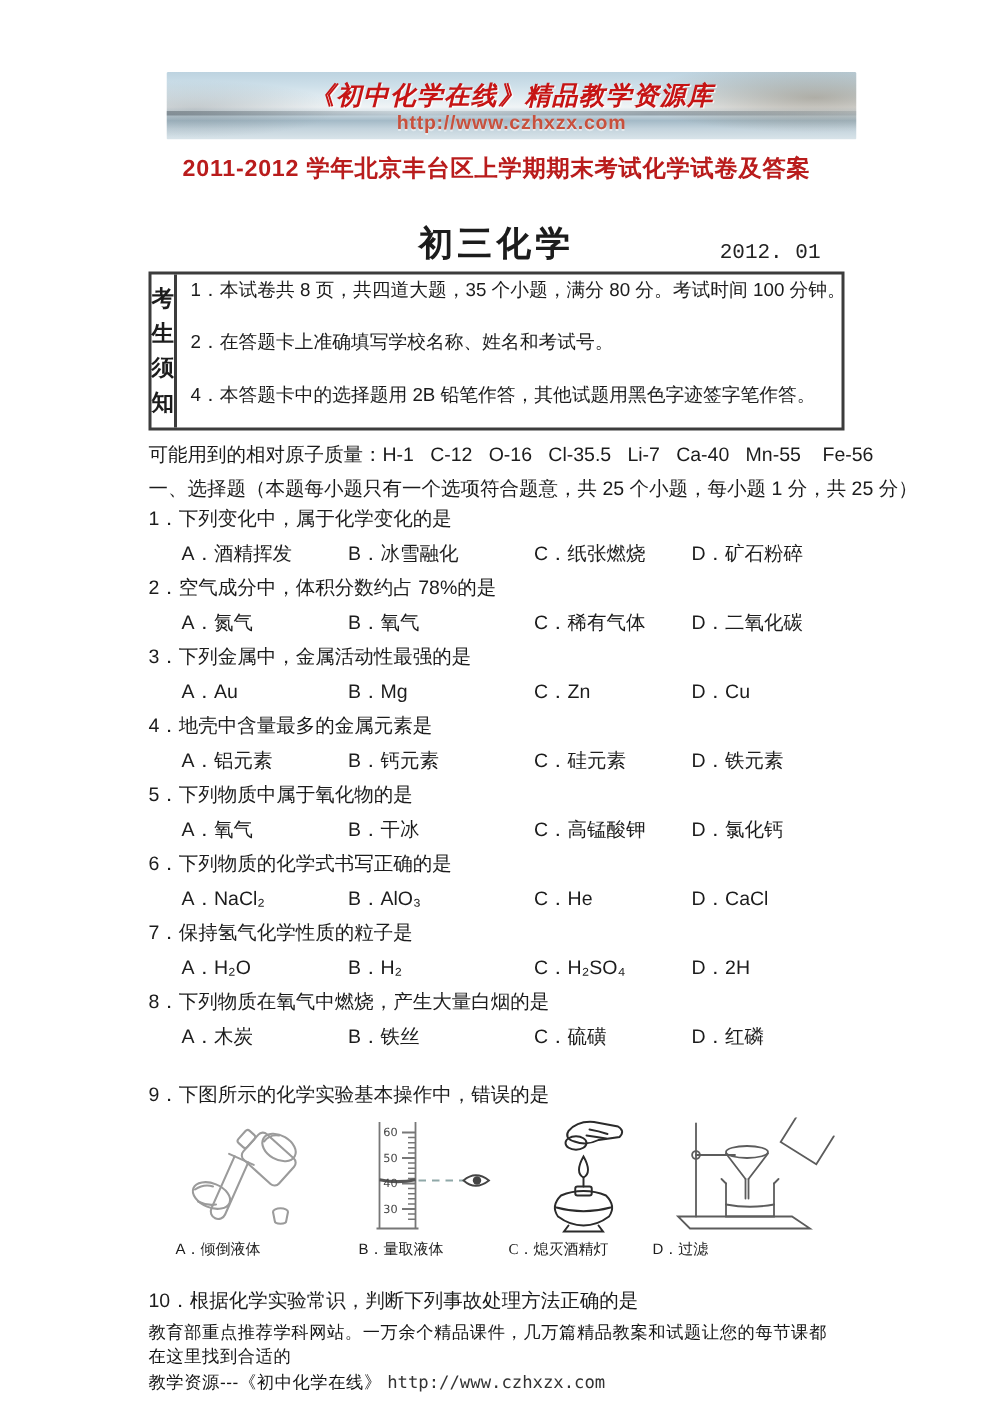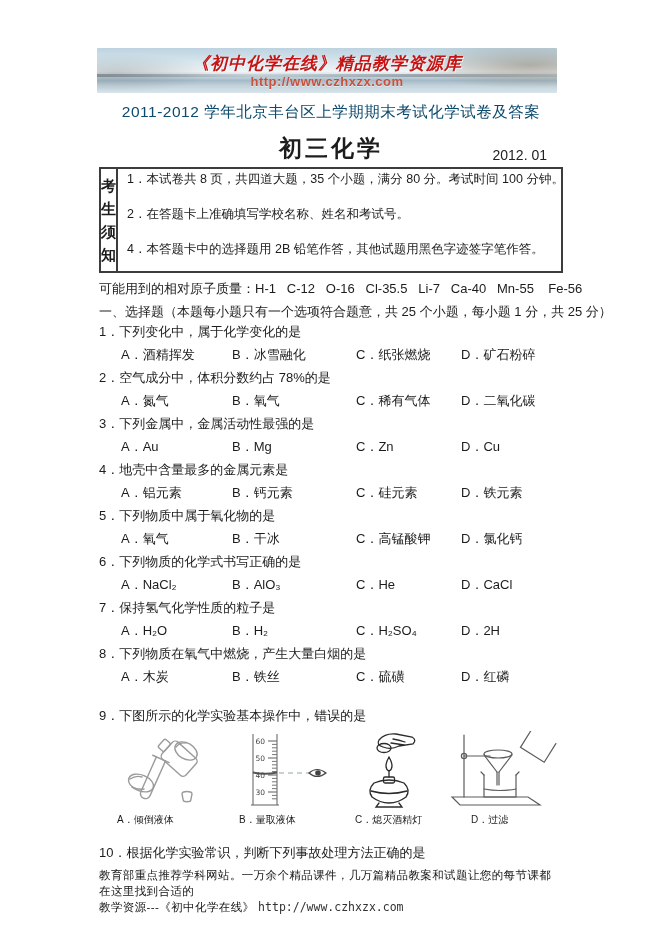--- a/index.html
+++ b/index.html
@@ -4,21 +4,21 @@
 <style>
   * { box-sizing: border-box; }
   html,body { margin:0; padding:0; background:#fff; }
   .page {
     position:relative; width:661px; height:935px; background:#ffffff;
     font-family:"Liberation Sans","DejaVu Sans",sans-serif; color:#1c1c1c;
     overflow:hidden;
   }
   
   .banner {
-    position:absolute; left:97px; top:48px; width:460px; height:45px;
+    position:absolute; left:111px; top:48px; width:460px; height:45px;
     border-radius:1px; overflow:hidden;
     background:
       radial-gradient(ellipse 40% 80% at 94% 38%, rgba(125,112,92,.50), rgba(125,112,92,0) 65%),
       radial-gradient(ellipse 30% 60% at 4% 55%, rgba(110,120,125,.35), rgba(110,120,125,0) 70%),
       linear-gradient(180deg,#bdd3e0 0%, #cddfe9 20%, #e3edf2 40%, #f0f4f6 52%,
         #cddbe3 62%, #a4bac7 72%, #c3d3dc 84%, #d9e4ea 100%);
   }
   .banner::after {
     content:""; position:absolute; left:0; right:0; top:26px; height:3px;
     background:linear-gradient(90deg, rgba(70,80,88,.45), rgba(70,80,88,.1) 35%, rgba(70,80,88,.4) 70%, rgba(70,80,88,.15));
@@ -31,30 +31,30 @@
     white-space:nowrap;
   }
   .banner-url {
     position:relative; z-index:2; margin-top:-1px; text-align:center;
     font-weight:bold; font-size:13px; color:#c8503c; letter-spacing:.5px;
     text-shadow:0 1px 0 rgba(255,255,255,.5); white-space:nowrap;
   }
   
   .content { position:absolute; left:99px; top:96px; width:464px; }
   .doc-title {
-    margin-top:6px; text-align:center; font-weight:normal; font-size:15.5px;
-    color:#0c4a6e; letter-spacing:.5px; white-space:nowrap;
-  }
-  .subject-row { position:relative; margin-top:10px; height:32px; }
+    margin-top:6px; text-align:center; font-weight:bold; font-size:15.5px;
+    color:#b91c1c; letter-spacing:.5px; white-space:nowrap;
+  }
+  .subject-row { position:relative; margin-top:24px; height:32px; }
   .subject-title {
     text-align:center; font-size:23px; font-weight:bold; letter-spacing:3px; white-space:nowrap;
   }
   .exam-date {
     position:absolute; right:16px; bottom:2px; font-size:14px; color:#222;
-    font-family:Liberation Sans, sans-serif; white-space:nowrap;
+    font-family:Liberation Mono, monospace; white-space:nowrap;
   }
   
   .notice-box {
     margin-top:2px; height:106px; border:2px solid #3c3c3c; display:flex;
   }
   .notice-side {
     width:50px; border-right:2px solid #3c3c3c; display:flex; flex-direction:column;
     justify-content:space-around; align-items:center; padding:5px 0;
   }
   .notice-side .ch { font-size:15px; font-weight:bold; line-height:1; }
@@ -79,22 +79,22 @@
   .fig { flex:none; }
   .fig-a { width:100px; margin-left:15px; }
   .fig-b { width:90px;  margin-left:25px; }
   .fig-c { width:80px;  margin-left:20px; }
   .fig-d { width:115px; margin-left:15px; }
   .fig svg { display:block; }
   .fig-labels { display:flex; margin-top:2px; font-size:10px; line-height:18px; }
   .fig-label { flex:none; white-space:nowrap; }
   .fig-label-a { width:100px; margin-left:18px; }
   .fig-label-b { width:90px;  margin-left:22px; }
-  .fig-label-c { width:96px;  margin-left:26px; }
-  .fig-label-d { width:115px; margin-left:20px; }
+  .fig-label-c { width:96px;  margin-left:10px;font-family:Liberation Serif, serif; }
+  .fig-label-d { width:115px; margin-left:0; }
   .q10 { margin-top:13px; }
   
   .footer { margin-top:3px; font-size:11.5px; line-height:16px; color:#151515; letter-spacing:.4px; }
   .footer .url { font-family:"DejaVu Sans Mono","Liberation Mono",monospace; letter-spacing:0; color:#333; }
   svg text { font-family:"DejaVu Sans","Liberation Sans",sans-serif; }
 </style>
 </head>
 <body>
 
 <div class="page">

